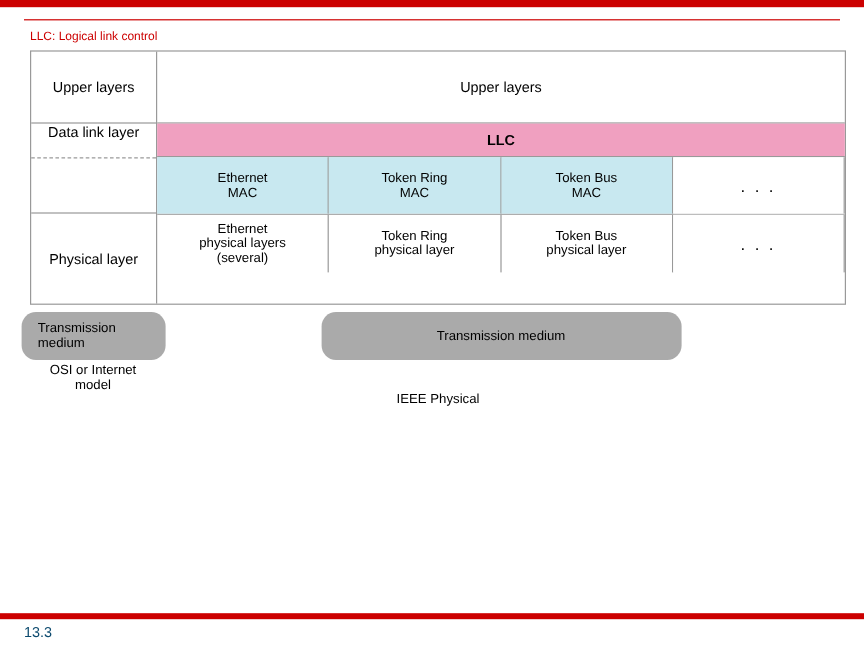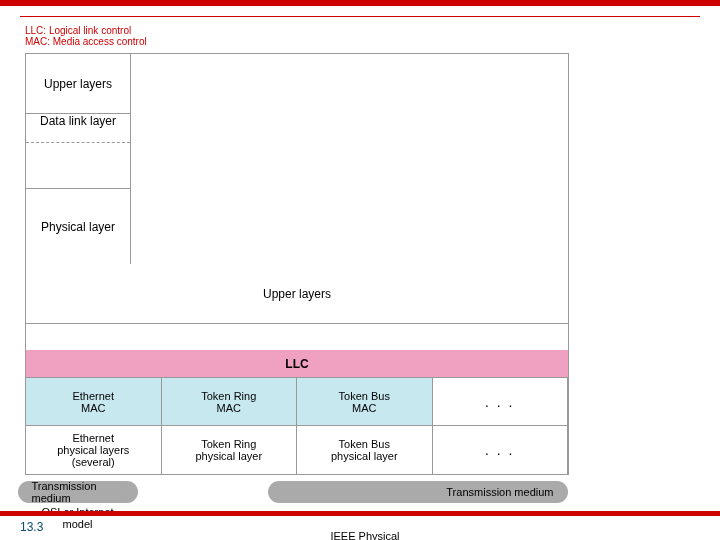--- a/index.html
+++ b/index.html
@@ -49,24 +49,24 @@
       font-size: 10px;
       margin-bottom: 6px;
       color: #cc0000;
     }
     .legend .llc { color: #cc0000; }
     .legend .mac { color: #cc0000; }
 
     
     .diagram {
       display: flex;
-      flex-direction: column;
+      flex-direction: row;
       border: 1.5px solid #999;
       position: relative;
-      width: 544px;
+      width: 680px;
     }
 
     
     .osi-col {
       display: flex;
       flex-direction: column;
       width: 105px;
       border-right: 1.5px solid #999;
       flex-shrink: 0;
     }
@@ -128,21 +128,20 @@
     .ieee-llc-row {
       height: 28px;
       background: #f0a0c0;
       border-bottom: 1.5px solid #999;
       display: flex;
       align-items: center;
       justify-content: center;
       font-size: 12px;
       font-weight: bold;
       color: #000;
-      margin-top: 26px;
     }
 
     .ieee-mac-row {
       height: 48px;
       border-bottom: 1.5px solid #999;
       display: flex;
       flex-direction: row;
     }
 
     .ieee-physical-row {
@@ -204,24 +203,24 @@
     .trans-right {
       flex: 1;
       display: flex;
       align-items: center;
       justify-content: center;
     }
 
     .trans-pill {
       background: #aaa;
       border-radius: 12px;
-      height: 22px;
-      display: flex;
-      align-items: center;
-      justify-content: flex-end;
+      height: 40px;
+      display: flex;
+      align-items: center;
+      justify-content: center;
       font-size: 11px;
       color: #000;
       padding: 0 14px;
       min-width: 120px;
     }
 
     .labels-row {
       display: flex;
       flex-direction: column;
       width: 680px;
@@ -261,21 +260,20 @@
 <body>
 
 <div class="top-bar"></div>
 
 <div class="content">
   <hr class="divider">
 
   <div class="diagram-area">
     <div class="legend">
       <div class="llc">LLC: Logical link control</div>
-      <div class="mac">MAC: Media access control</div>
     </div>
 
     <div class="diagram">
 
       <div class="osi-col">
         <div class="osi-upper">Upper layers</div>
         <div class="osi-data">
           <span>Data link layer</span>
           <div class="dashed-line" style="top: 28px;"></div>
         </div>

